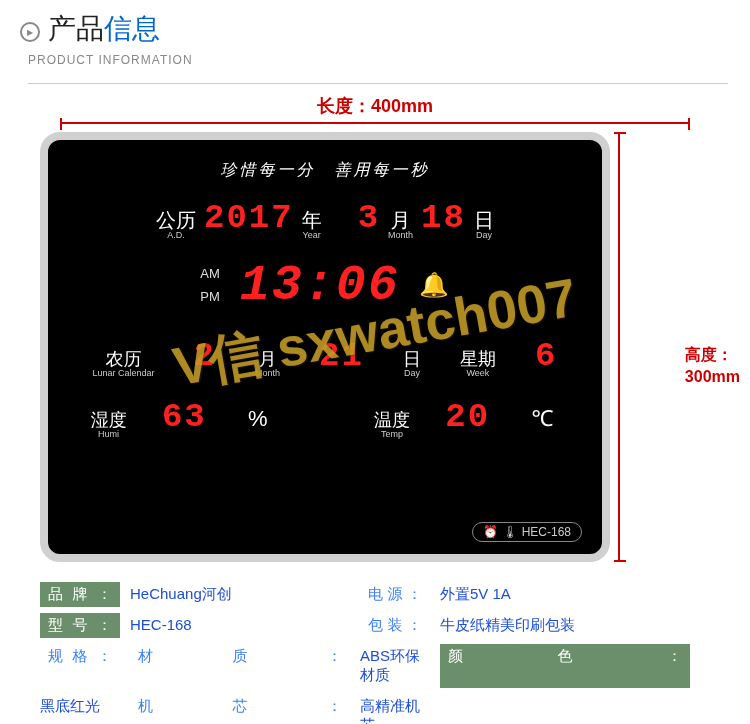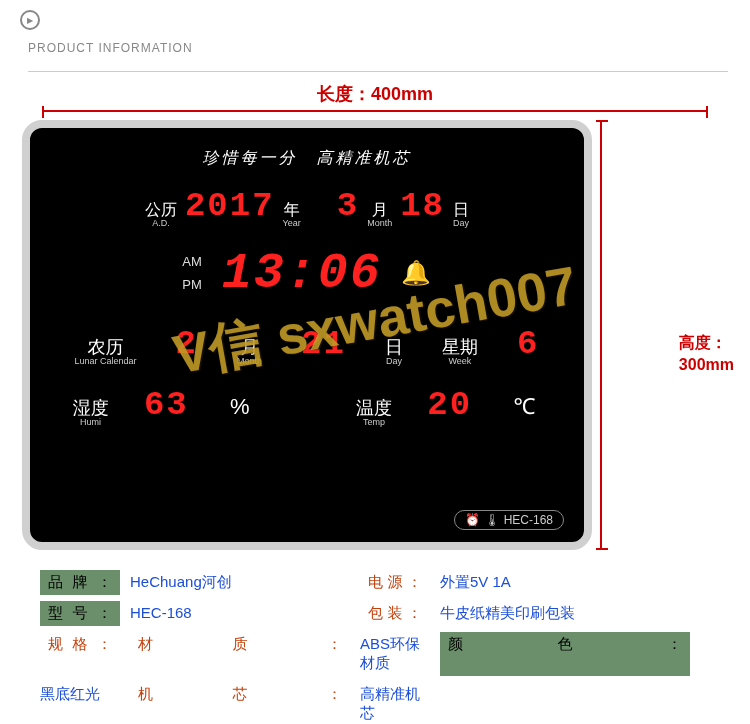--- a/index.html
+++ b/index.html
@@ -5,33 +5,33 @@
 * { margin: 0; padding: 0; box-sizing: border-box; font-family: "Microsoft YaHei", Arial, sans-serif; }
 body { background: #fff; width: 750px; }
 .header { display: flex; align-items: flex-end; padding: 10px 20px 5px; }
 .header-bullet { width: 20px; height: 20px; border: 2px solid #888; border-radius: 50%; margin-right: 8px; margin-bottom: 6px; display: flex; align-items: center; justify-content: center; }
 .header-bullet::after { content: "▶"; font-size: 8px; color: #888; }
 .header-title { font-size: 28px; }
 .header-title .black { color: #222; }
 .header-title .blue { color: #0066cc; }
 .header-sub { font-size: 12px; color: #888; letter-spacing: 1px; margin-left: 28px; border-bottom: 1px solid #ccc; width: 700px; padding-bottom: 16px; }
 
-.product-area { position: relative; padding: 10px 22px 20px; }
+.product-area { position: relative; padding: 10px 40px 20px; }
 .width-label { color: #cc0000; font-size: 18px; font-weight: bold; text-align: center; margin-bottom: 4px; }
 .width-bar { border-top: 2px solid #cc0000; position: relative; margin: 0 20px 8px; }
 .width-bar::before, .width-bar::after { content: ""; position: absolute; top: -6px; width: 2px; height: 12px; background: #cc0000; }
 .width-bar::before { left: 0; }
 .width-bar::after { right: 0; }
 
 .clock-wrap { display: flex; align-items: flex-start; }
 .clock { background: #000; border: 8px solid #d0d0d0; border-radius: 20px; width: 570px; height: 430px; padding: 20px 25px; color: #fff; position: relative; }
 .motto { text-align: center; font-size: 16px; letter-spacing: 3px; margin-bottom: 18px; font-style: italic; }
 .row { display: flex; align-items: baseline; margin-bottom: 18px; }
 .lbl { display: inline-block; text-align: center; }
-.lbl .cn { font-size: 16px; display: block; line-height: 1; }
+.lbl .cn { font-size: 20px; display: block; line-height: 1; }
 .lbl .en { font-size: 9px; display: block; color: #ccc; }
 .digit { font-family: "Courier New", monospace; color: #ff2020; font-weight: bold; letter-spacing: 2px; }
 .d-med { font-size: 34px; }
 .d-big { font-size: 50px; line-height: 0.9; font-style: italic; }
 .unit { font-size: 22px; margin: 0 6px; }
 
 .time-row { display: flex; align-items: center; justify-content: center; margin: 10px 0 25px; }
 .ampm { font-size: 13px; margin-right: 20px; color: #ddd; }
 .ampm div { margin: 8px 0; }
 .bell { margin-left: 20px; font-size: 24px; color: #ddd; }
@@ -39,47 +39,50 @@
 .lunar-row, .humi-row { display: flex; align-items: baseline; justify-content: space-around; margin-bottom: 20px; }
 .lunar-row .lbl .cn, .humi-row .lbl .cn { font-size: 18px; }
 
 .model-badge { position: absolute; bottom: 12px; right: 20px; border: 1px solid #888; border-radius: 12px; padding: 2px 10px; font-size: 12px; color: #ccc; display: flex; align-items: center; gap: 4px; }
 
 .height-area { margin-left: 8px; display: flex; flex-direction: column; align-items: center; }
 .height-bar { border-left: 2px solid #cc0000; height: 430px; position: relative; }
 .height-bar::before, .height-bar::after { content: ""; position: absolute; left: -6px; width: 12px; height: 2px; background: #cc0000; }
 .height-bar::before { top: 0; }
 .height-bar::after { bottom: 0; }
-.height-label { color: #cc0000; font-size: 16px; font-weight: bold; writing-mode: horizontal-tb; position: absolute; right: 16px; top: 260px; line-height: 1.4; }
+.height-label { color: #cc0000; font-size: 16px; font-weight: bold; writing-mode: horizontal-tb; position: absolute; right: 10px; top: 260px; line-height: 1.4; }
 
 .watermark { position: absolute; top: 50%; left: 50%; transform: translate(-50%, -50%) rotate(-10deg); font-size: 54px; font-weight: bold; color: rgba(200, 160, 40, 0.85); pointer-events: none; white-space: nowrap; text-shadow: 1px 1px 2px rgba(80,60,0,0.4); }
 
 .specs { padding: 0 40px 20px; }
 .spec-grid { display: grid; grid-template-columns: 80px 220px 70px 250px; row-gap: 6px; column-gap: 10px; font-size: 15px; }
-.spec-label { background: #6b8e6b; color: #000000; padding: 3px 8px; text-align: justify; text-align-last: justify; }
-.spec-label.plain { background: transparent; color: #c2410c; }
+.spec-label { background: #6b8e6b; color: #ffffff; padding: 3px 8px; text-align: justify; text-align-last: justify; }
+.spec-label.plain { background: transparent; color: #3b82f6; }
 .spec-val { color: #1d4ed8; padding: 3px 0; }
 
 .places-label { background: #6b8e6b; color: #fff; padding: 3px 8px; display: inline-block; margin: 10px 16px; font-size: 15px; }
 </style>
 </head>
 <body>
 
 <div class="header">
   <div class="header-bullet"></div>
+  <div class="header-title">
+    <span class="black">产品</span><span class="blue">信息</span>
+  </div>
 </div>
 <div class="header-sub">PRODUCT INFORMATION</div>
 
 <div class="product-area">
   <div class="width-label">长度：400mm</div>
   <div class="width-bar"></div>
 
   <div class="clock-wrap">
     <div class="clock">
-      <div class="motto">珍惜每一分　高精准机芯</div>
+      <div class="motto">珍惜每一分　善用每一秒</div>
 
       <div class="row" style="justify-content:center; gap:8px;">
         <span class="lbl">
             <span class="cn">公历</span>
             <span class="en">A.D.</span>
           </span>
         <span class="digit d-med">2017</span>
         <span class="lbl">
             <span class="cn">年</span>
             <span class="en">Year</span>

